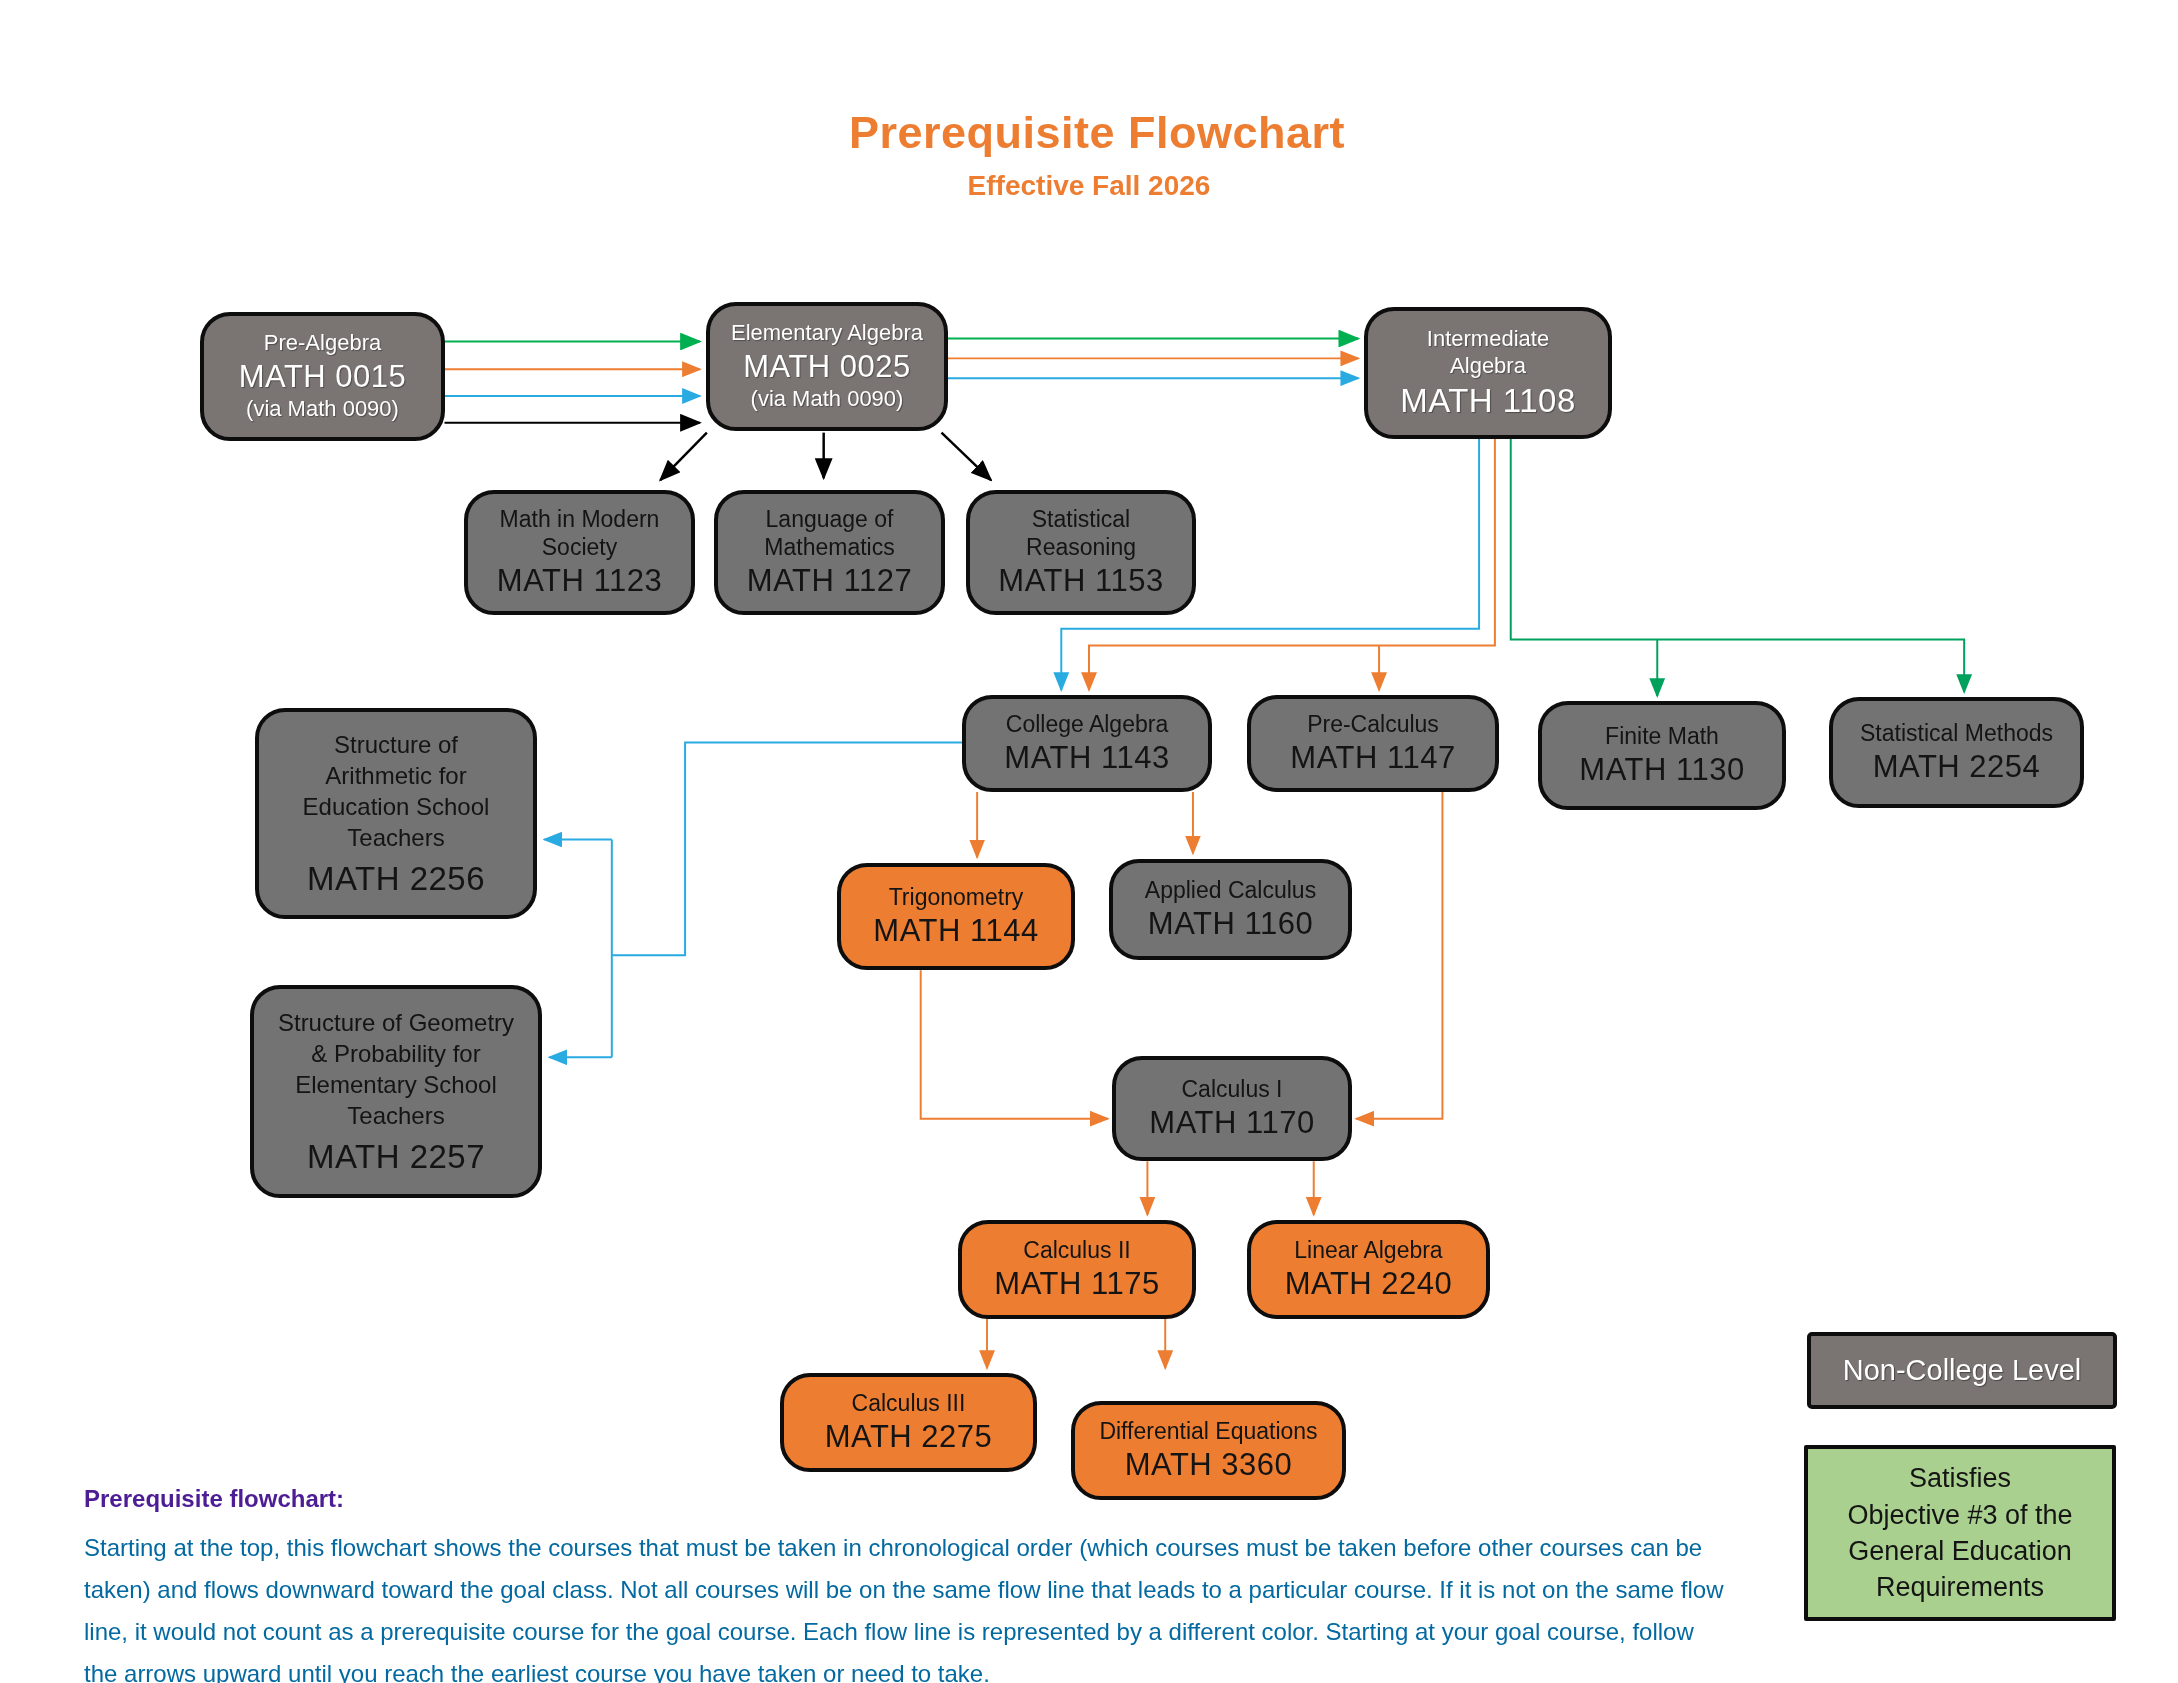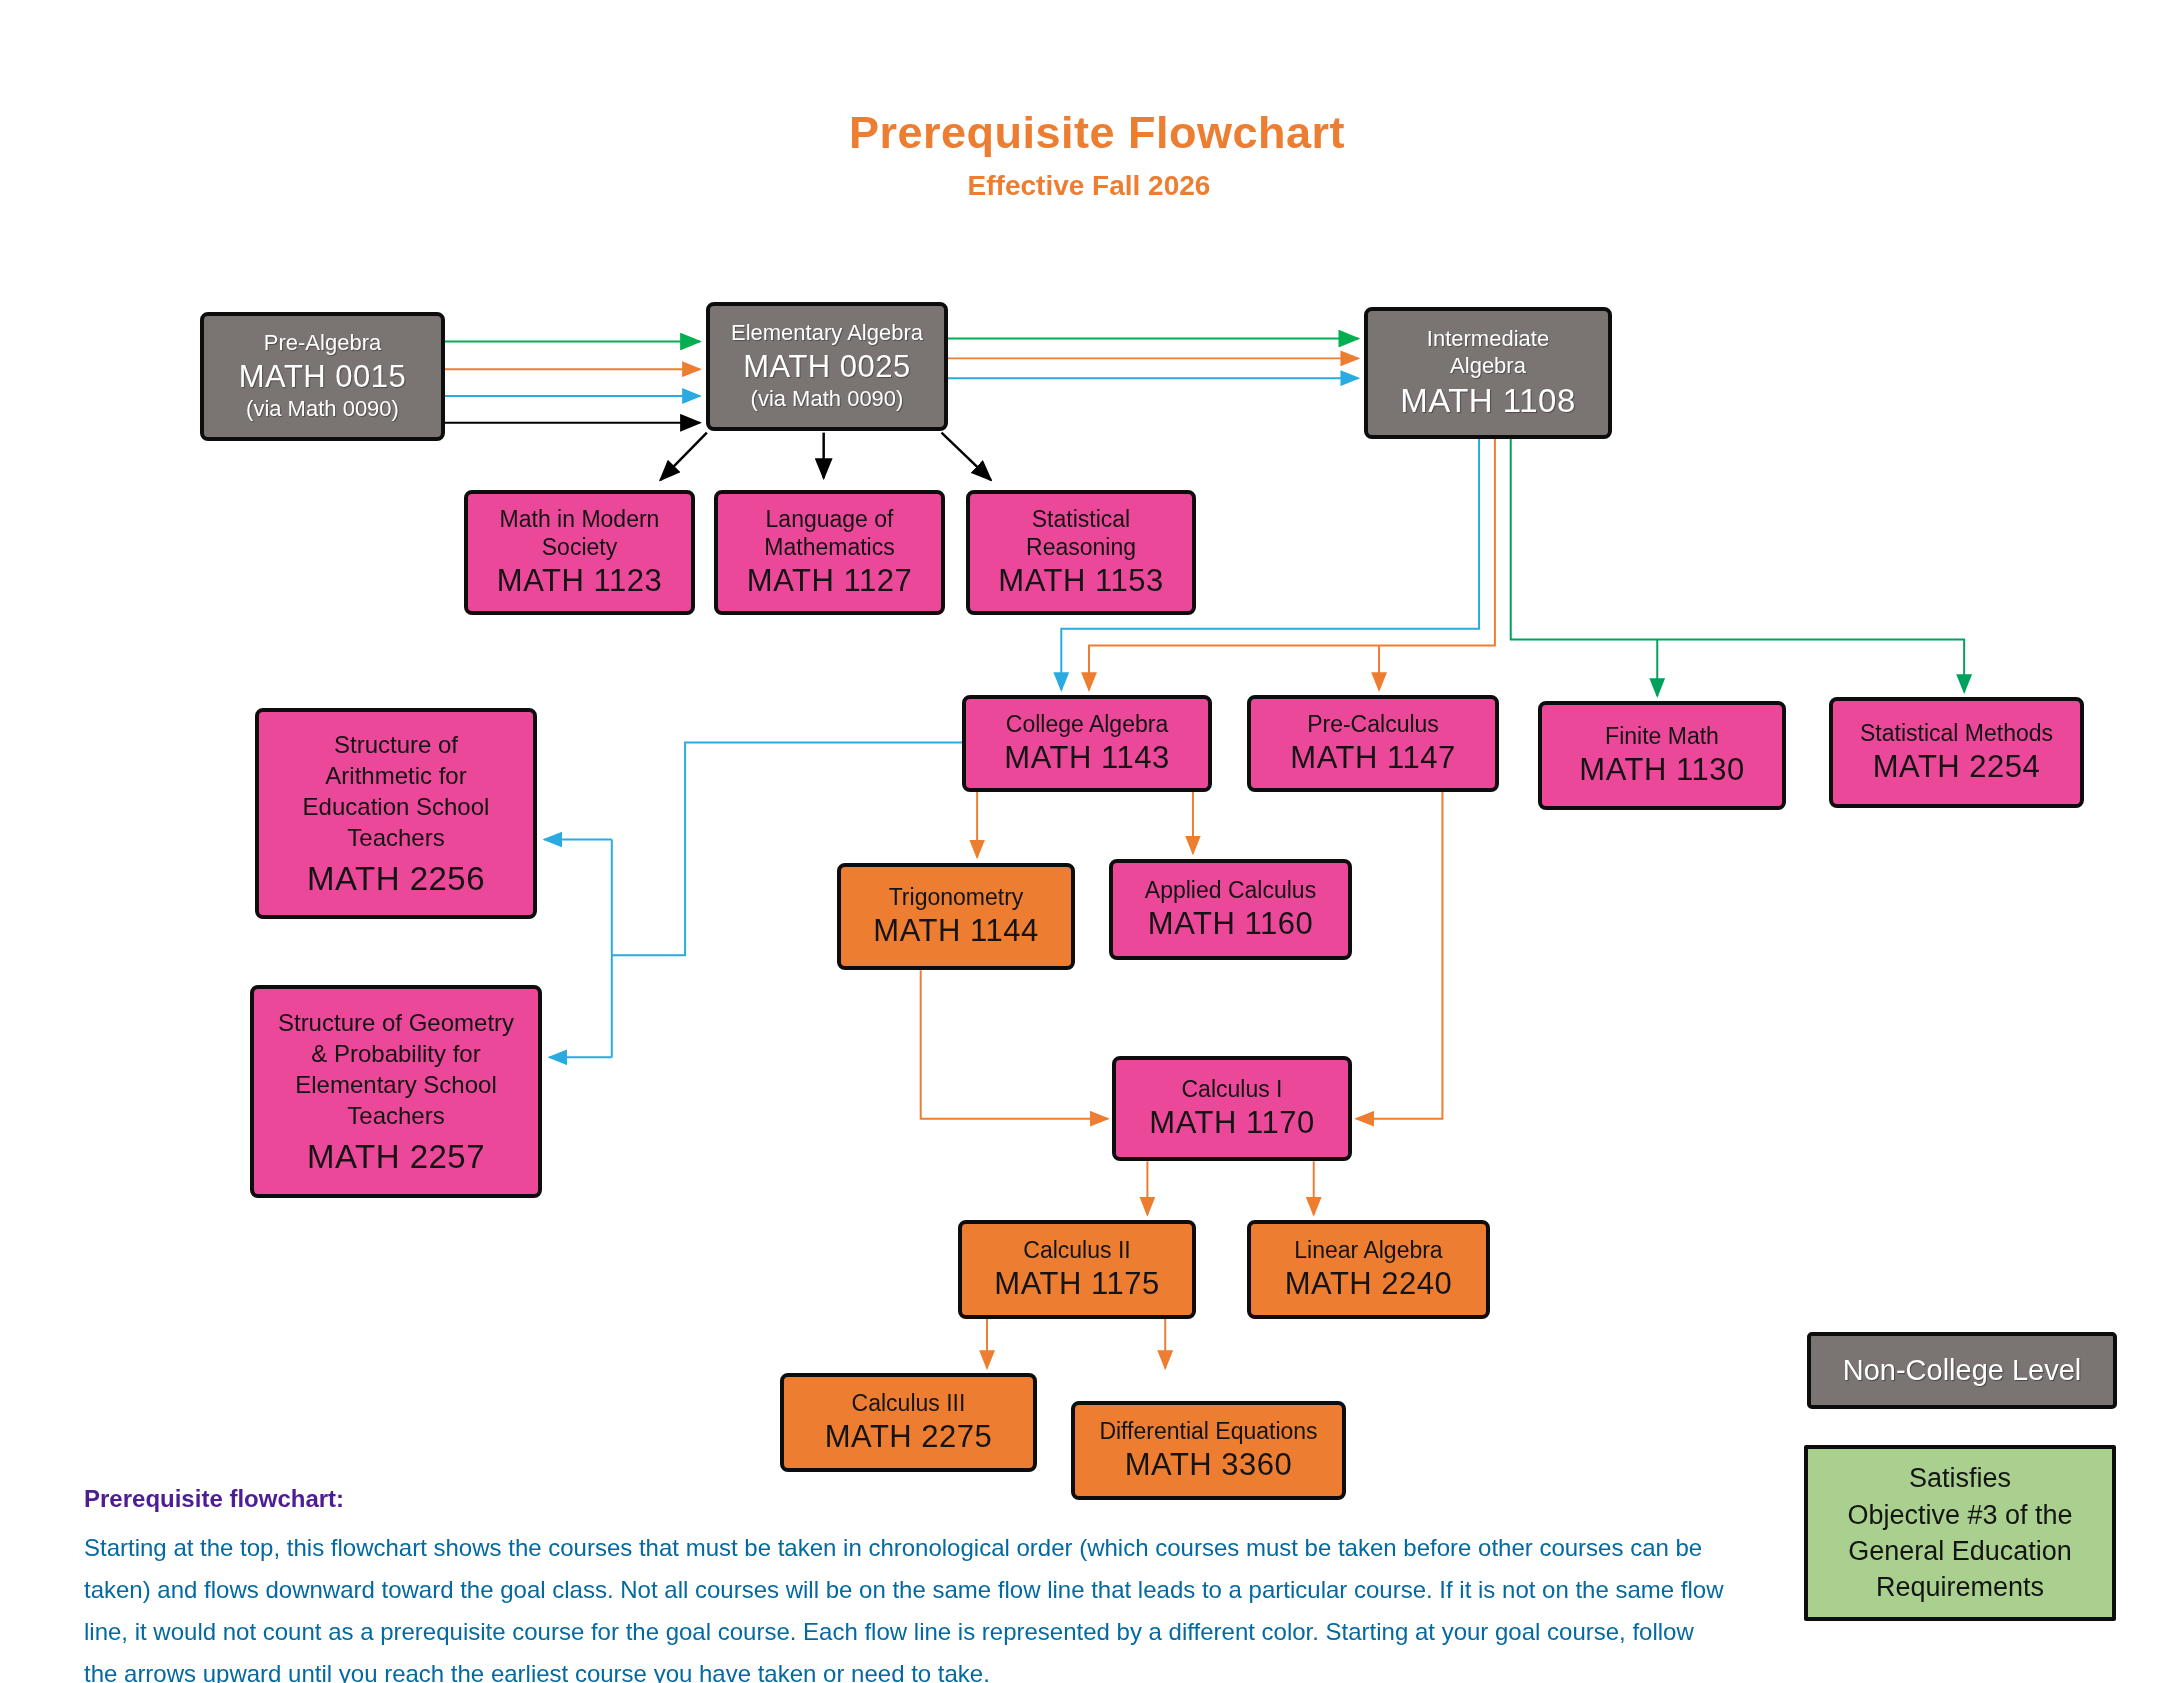--- a/index.html
+++ b/index.html
@@ -11,30 +11,30 @@
     position:absolute;left:16px;right:0;top:107px;text-align:center;
     font-size:45px;font-weight:bold;color:#ED7D31;letter-spacing:0.5px;
   }
   .subtitle{
     position:absolute;left:0;right:0;top:170px;text-align:center;
     font-size:28px;font-weight:bold;color:#ED7D31;
   }
   svg.wires{position:absolute;left:0;top:0;width:2178px;height:1683px;}
   .box{
     position:absolute;box-sizing:border-box;border:4px solid #0d0d0d;
-    border-radius:8px;display:flex;flex-direction:column;justify-content:center;
+    border-radius:30px;display:flex;flex-direction:column;justify-content:center;
     align-items:center;text-align:center;padding:4px 10px;gap:1px;
   }
   .box .bname{font-size:23px;line-height:1.22;}
   .box .bcode{font-size:31px;line-height:1.2;letter-spacing:0.5px;}
   .box .bnote{font-size:22px;line-height:1.2;}
   .box .bname:empty,.box .bcode:empty,.box .bnote:empty{display:none;}
   .gray{background:#7A7472;color:#ffffff;}
   .gray .bname,.gray .bcode,.gray .bnote{text-shadow:1px 1px 1px rgba(0,0,0,0.35);}
-  .green{background:#ec4899;color:#141414;}
+  .green{background:#737373;color:#141414;}
   .orange{background:#ED7D31;color:#141414;}
   .tall .bname{font-size:24px;line-height:1.3;}
   .tall .bcode{font-size:33px;margin-top:4px;}
   .legend{
     position:absolute;box-sizing:border-box;border:4px solid #0d0d0d;
     display:flex;align-items:center;justify-content:center;text-align:center;
   }
   .legend-gray{background:#7A7472;color:#ffffff;font-size:29px;border-radius:5px;
     text-shadow:1px 1px 1px rgba(0,0,0,0.4);}
   .legend-green{background:#A9D08E;color:#141414;font-size:27px;line-height:1.35;

